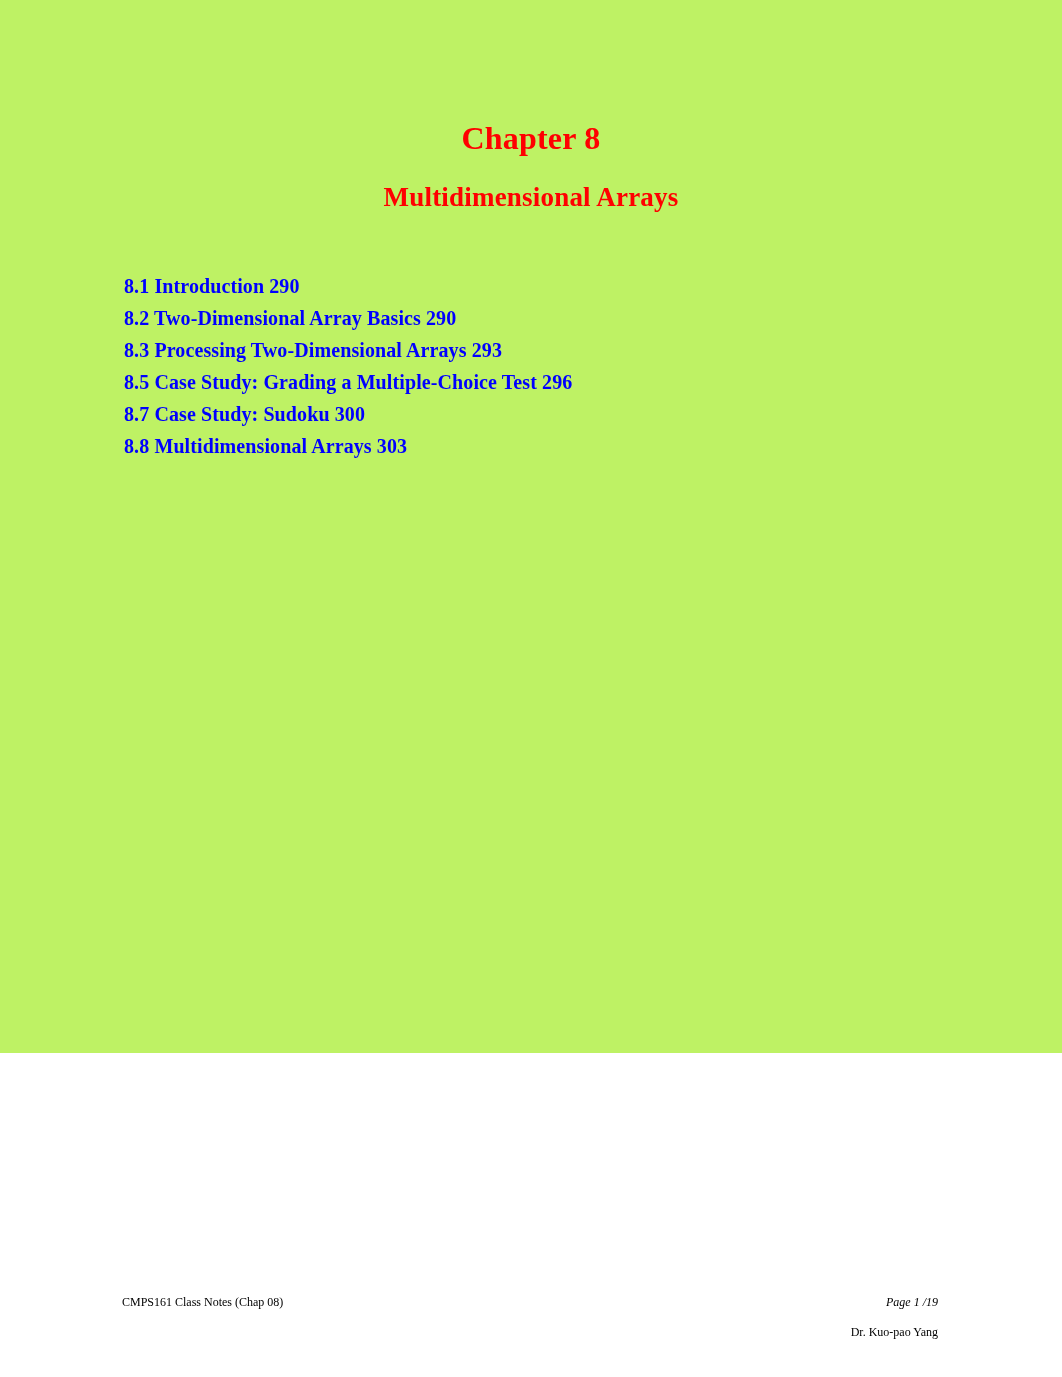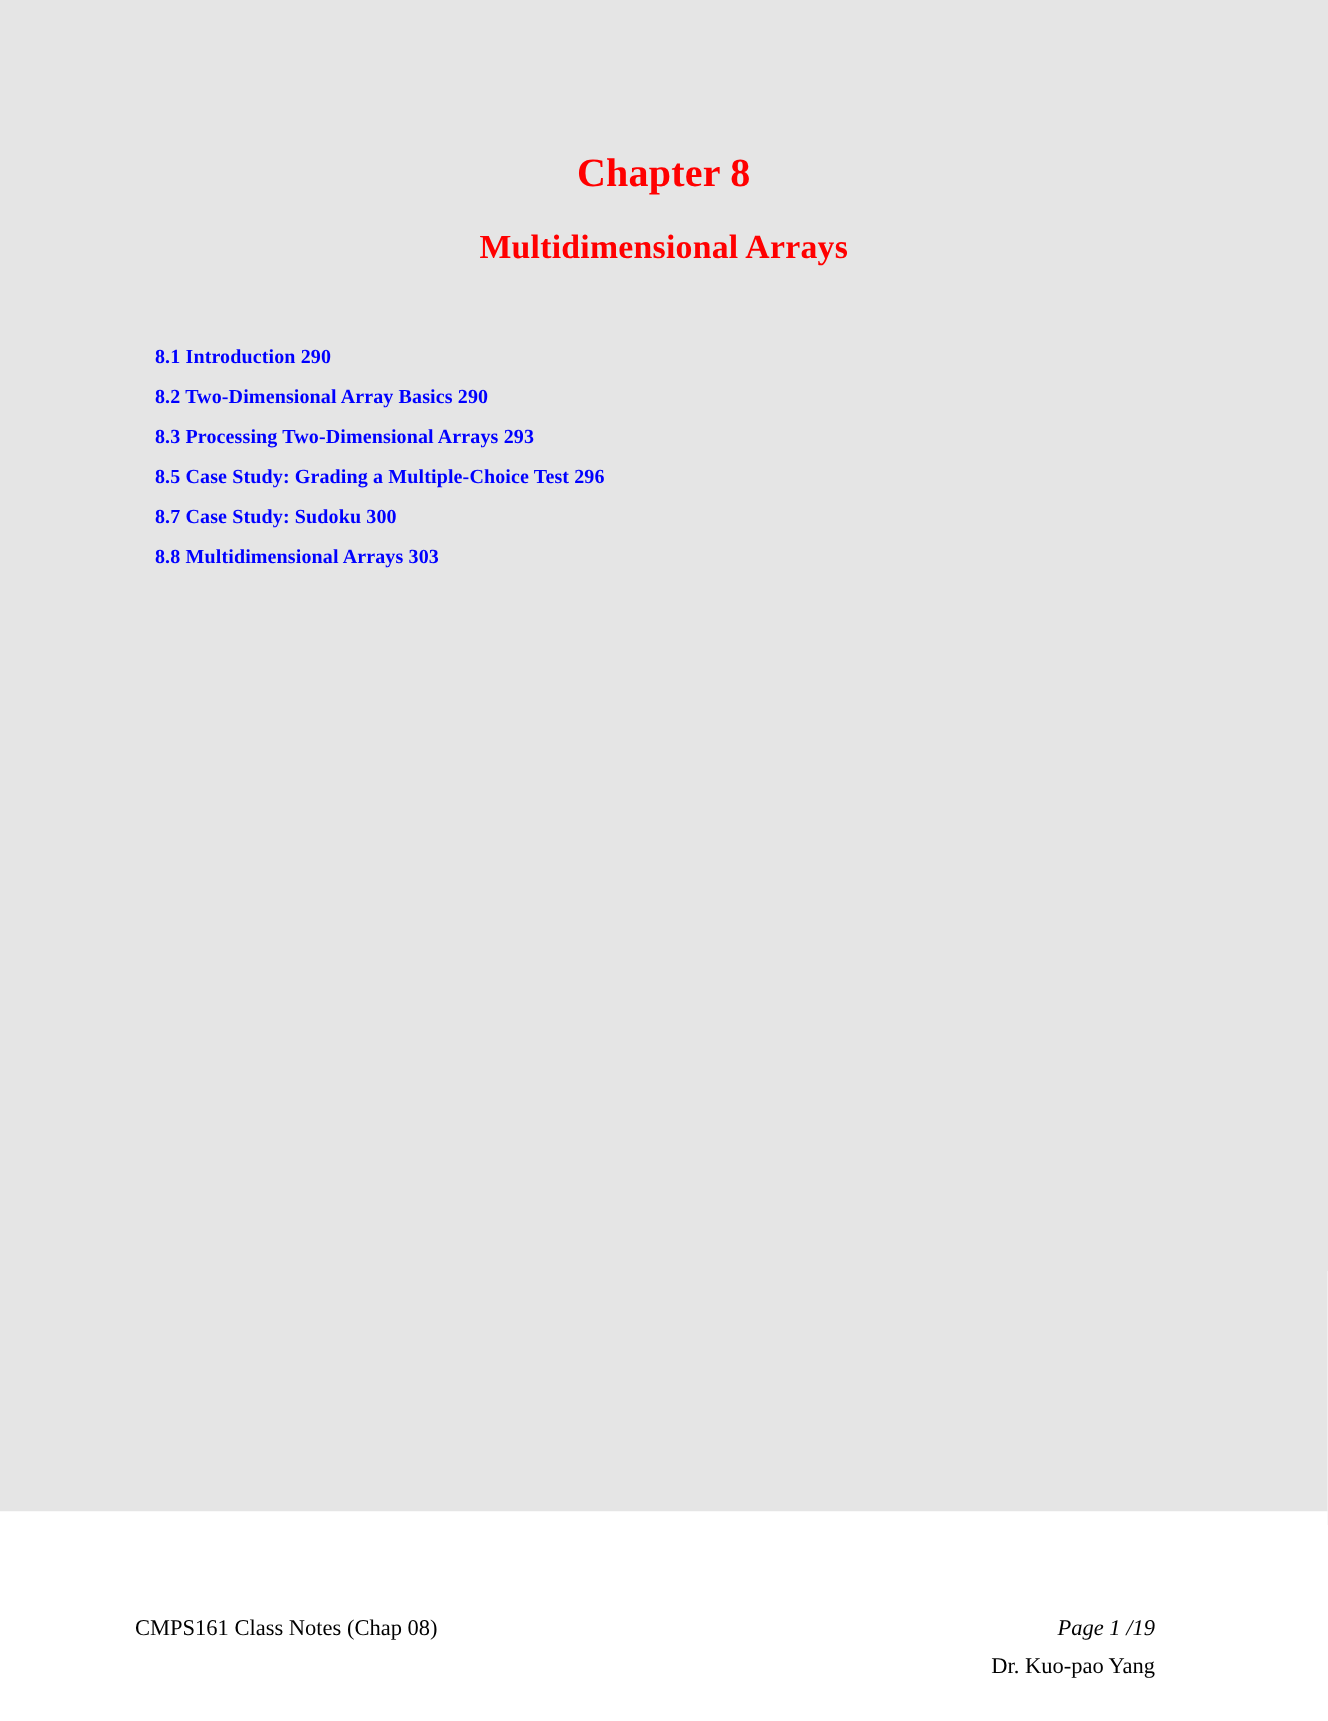--- a/index.html
+++ b/index.html
@@ -15,22 +15,22 @@
     overflow: hidden;
     font-family: "Liberation Serif", "DejaVu Serif", serif;
     -webkit-font-smoothing: antialiased;
   }
 
   .page {
     position: absolute;
     top: 0;
     left: 0;
     width: 1062px;
-    height: 1209px;
-    background: #e5e5e5;
+    height: 1053px;
+    background: #bef264;
   }
 
   
   .title-block {
     position: absolute;
     top: 118px;
     left: 0;
     width: 1062px;
     text-align: center;
   }
@@ -53,36 +53,36 @@
   }
 
   
   .toc {
     position: absolute;
     top: 270px;
     left: 124px;
     width: 860px;
   }
   .toc-entry {
-    font-size: 16px;
+    font-size: 20px;
     font-weight: bold;
     color: #0000FF;
     line-height: 32px;
     white-space: nowrap;
     letter-spacing: 0.1px;
   }
 
   
   .footer {
     position: absolute;
-    left: 108px;
+    left: 122px;
     top: 1288px;
     width: 816px;
     height: 28px;
-    font-size: 18px;
+    font-size: 12px;
     color: #000000;
     line-height: 28px;
   }
   .footer-left {
     position: absolute;
     left: 0;
     top: 0;
     white-space: nowrap;
   }
   .footer-center {

